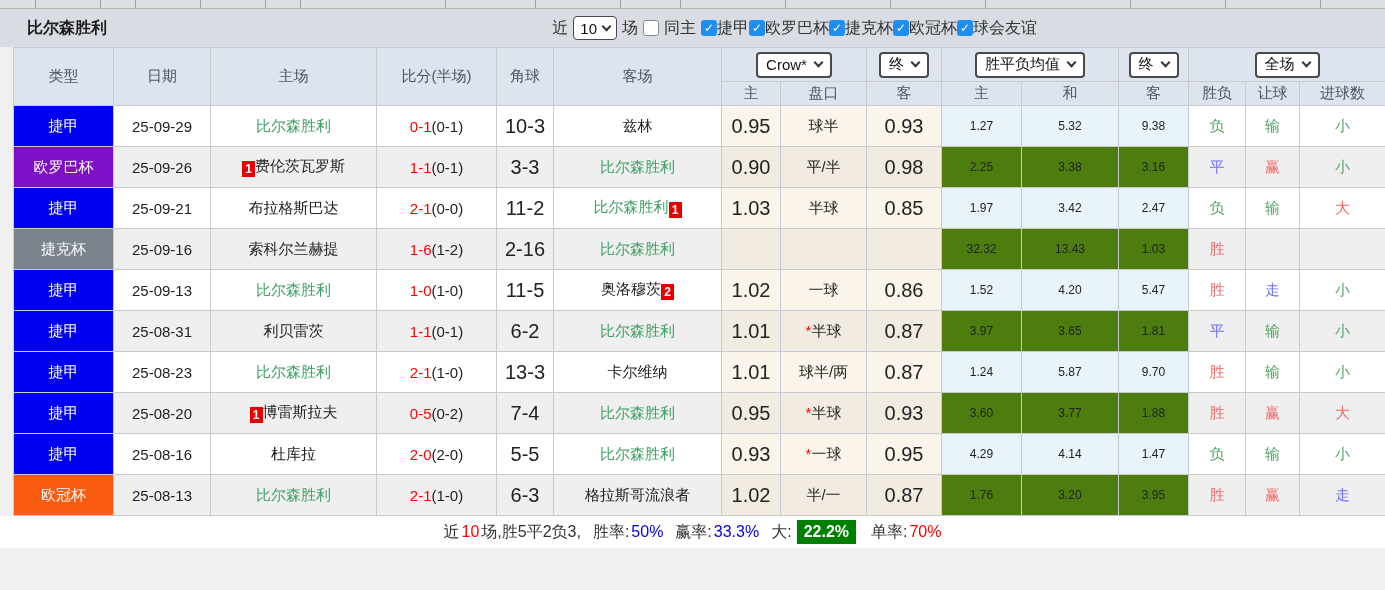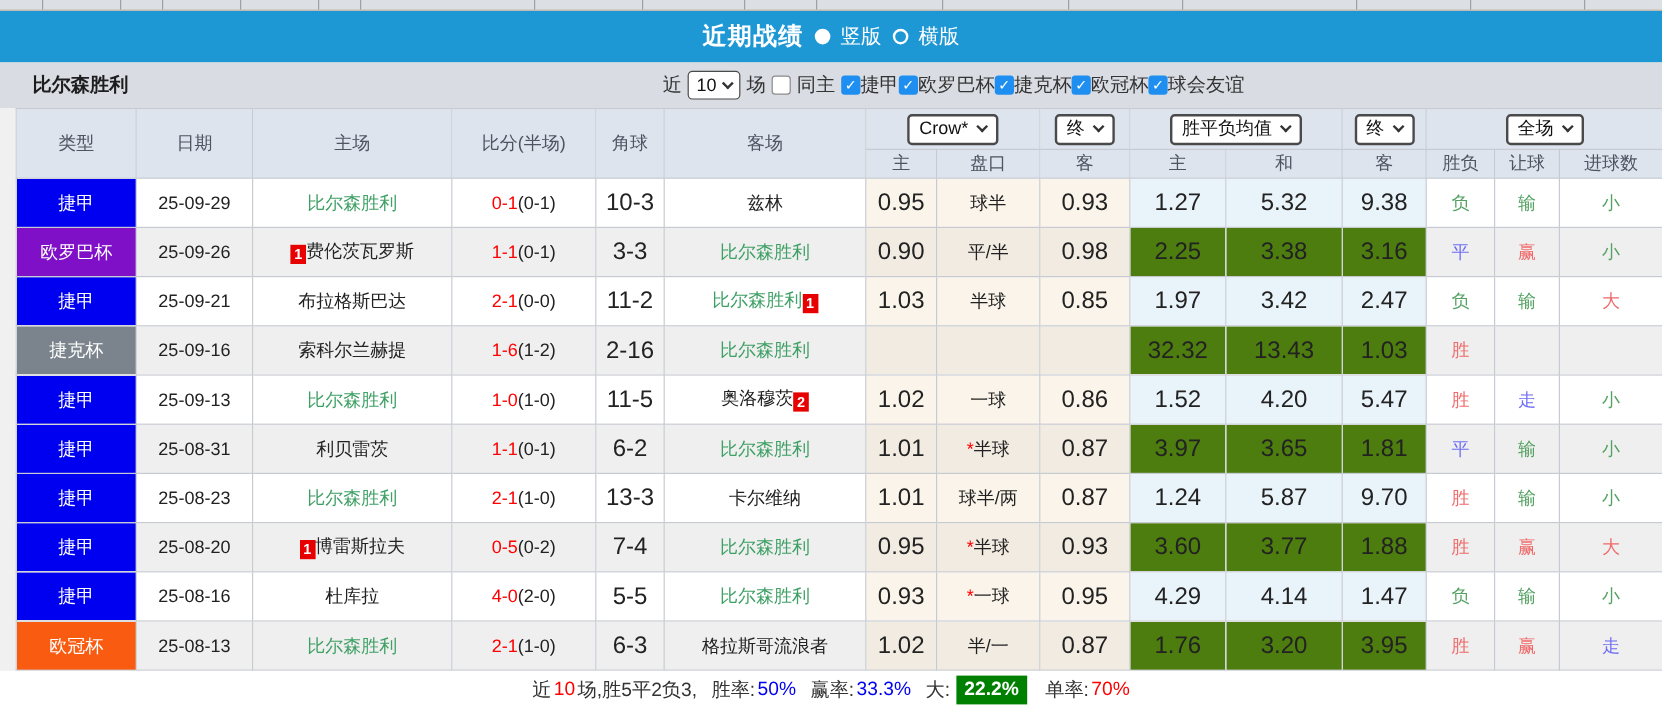--- a/index.html
+++ b/index.html
@@ -35,21 +35,21 @@
   
   table { border-collapse:collapse; table-layout:fixed; width:1372px; margin-left:13px; background:#fff; }
   th, td { border:1px solid #c7cbd1; text-align:center; vertical-align:middle; overflow:hidden; white-space:nowrap; }
   thead th { background:#dde4ee; font-weight:normal; color:#4d5562; font-size:15px; }
   thead tr.hrow1 th { height:34px; }
   thead tr.hrow2 th { height:24px; }
   tbody td { height:41px; font-size:15px; color:#222; background:#fff; }
   tbody tr.even td { background:#efefef; }
   tbody td.col-crow { background:#faf4ea; }
   tbody tr.even td.col-crow { background:#f1ebe2; }
-  tbody td.col-mean { background:#e9f3fa; font-size:20px; }
+  tbody td.col-mean { background:#e9f3fa; font-size:12px; }
   tbody tr.even td.col-mean { background:#4d7c0f; }
   tbody td.num { font-size:20px; }
   td.type-cell { color:#fff; font-size:15px; }
   .green-team { color:#3fa065; }
   .score-red { color:#fe0000; }
   .score-half { color:#222; }
   .redcard { display:inline-block; background:#e60000; color:#fff; font-size:12px; font-weight:bold; width:13px; height:16px;
              line-height:16px; text-align:center; vertical-align:-2px; }
   .star { color:#fe0000; }
   .res-red { color:#f06a6a; } .res-green { color:#54a263; } .res-blue { color:#6e6ef5; }
@@ -77,27 +77,20 @@
       <div class="vline" style="left: 620px;"></div>
       <div class="vline" style="left: 680px;"></div>
       <div class="vline" style="left: 785px;"></div>
       <div class="vline" style="left: 890px;"></div>
       <div class="vline" style="left: 985px;"></div>
       <div class="vline" style="left: 1130px;"></div>
       <div class="vline" style="left: 1225px;"></div>
       <div class="vline" style="left: 1320px;"></div>
     </div>
 
-  <div class="title-bar">
-    <span class="title">近期战绩</span>
-    <span class="radio-filled"></span>
-    <span class="radio-label">竖版</span>
-    <span class="radio-empty"></span>
-    <span class="radio-label">横版</span>
-  </div>
 
   <div class="filter-bar">
     <span class="team-title">比尔森胜利</span>
     <div class="filter-controls">
       <span>近</span>
       <span class="sel sel-small">
         <span>10</span>
         <span class="chev"></span>
       </span>
       <span>场</span>
@@ -331,21 +324,21 @@
           <td class="col-mean">3.77</td>
           <td class="col-mean">1.88</td>
           <td class="res-red">胜</td>
           <td class="res-red">赢</td>
           <td class="res-red">大</td>
         </tr>
         <tr class="odd">
           <td class="type-cell" style="background: rgb(0, 0, 240);">捷甲</td>
           <td>25-08-16</td>
           <td><span>杜库拉</span></td>
-          <td><span class="score-red">4-0</span><span class="score-half">(2-0)</span></td>
+          <td><span class="score-red">2-0</span><span class="score-half">(2-0)</span></td>
           <td class="num">5-5</td>
           <td><span class="green-team">比尔森胜利</span></td>
           <td class="col-crow num">0.93</td>
           <td class="col-crow"><span class="star">*</span>一球</td>
           <td class="col-crow num">0.95</td>
           <td class="col-mean">4.29</td>
           <td class="col-mean">4.14</td>
           <td class="col-mean">1.47</td>
           <td class="res-green">负</td>
           <td class="res-green">输</td>

